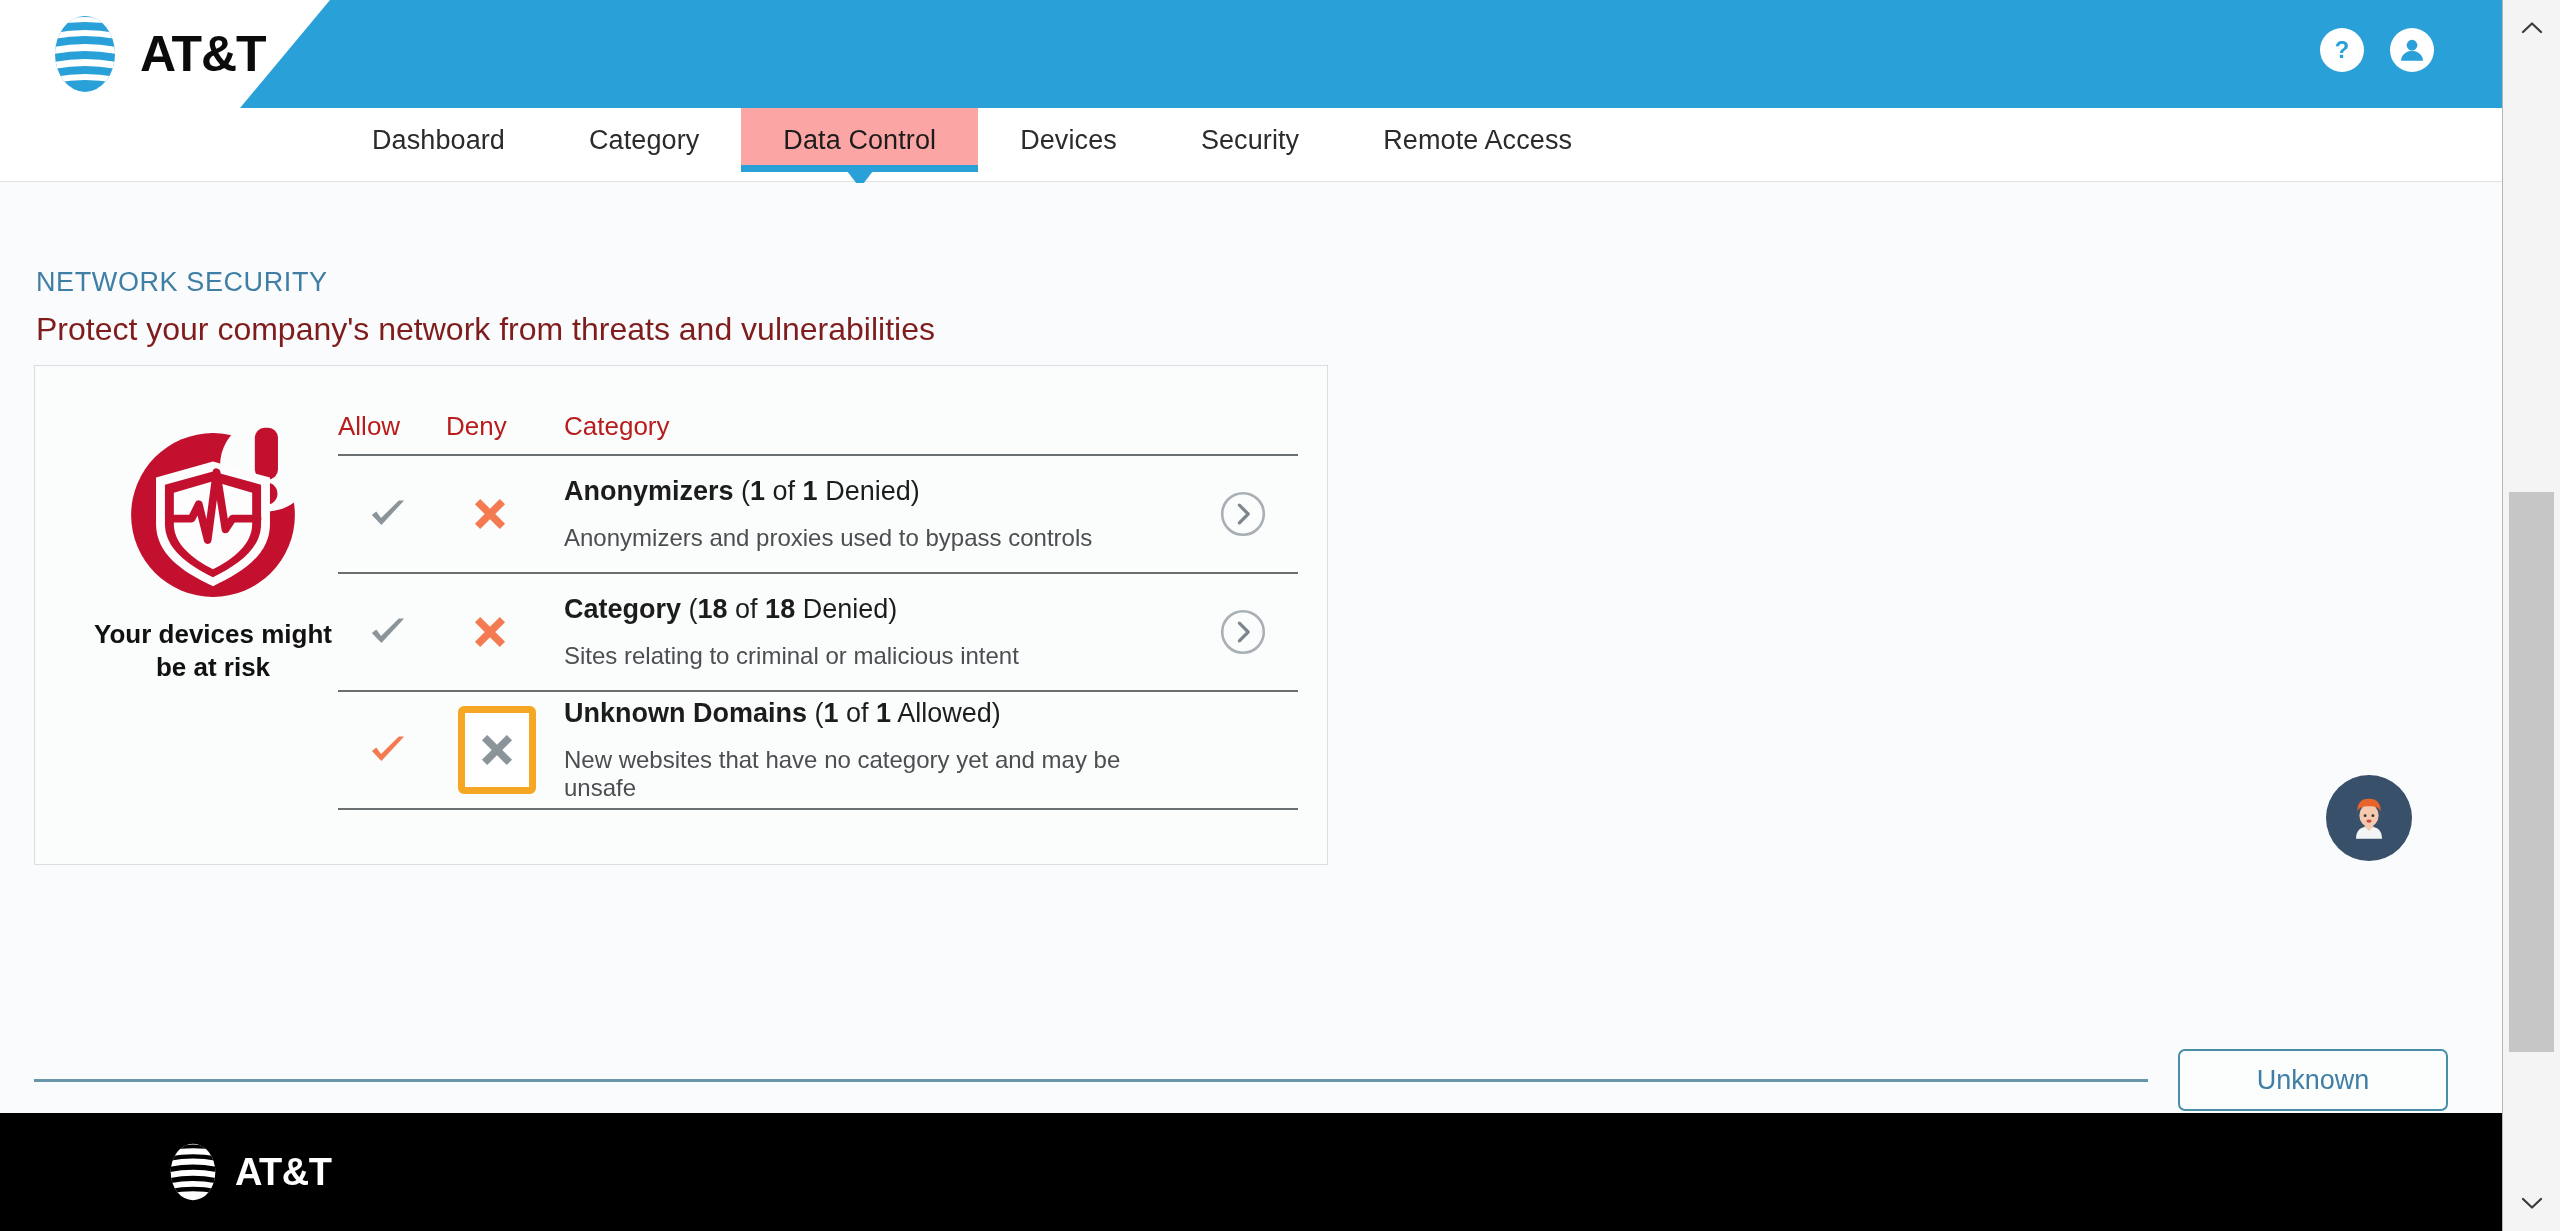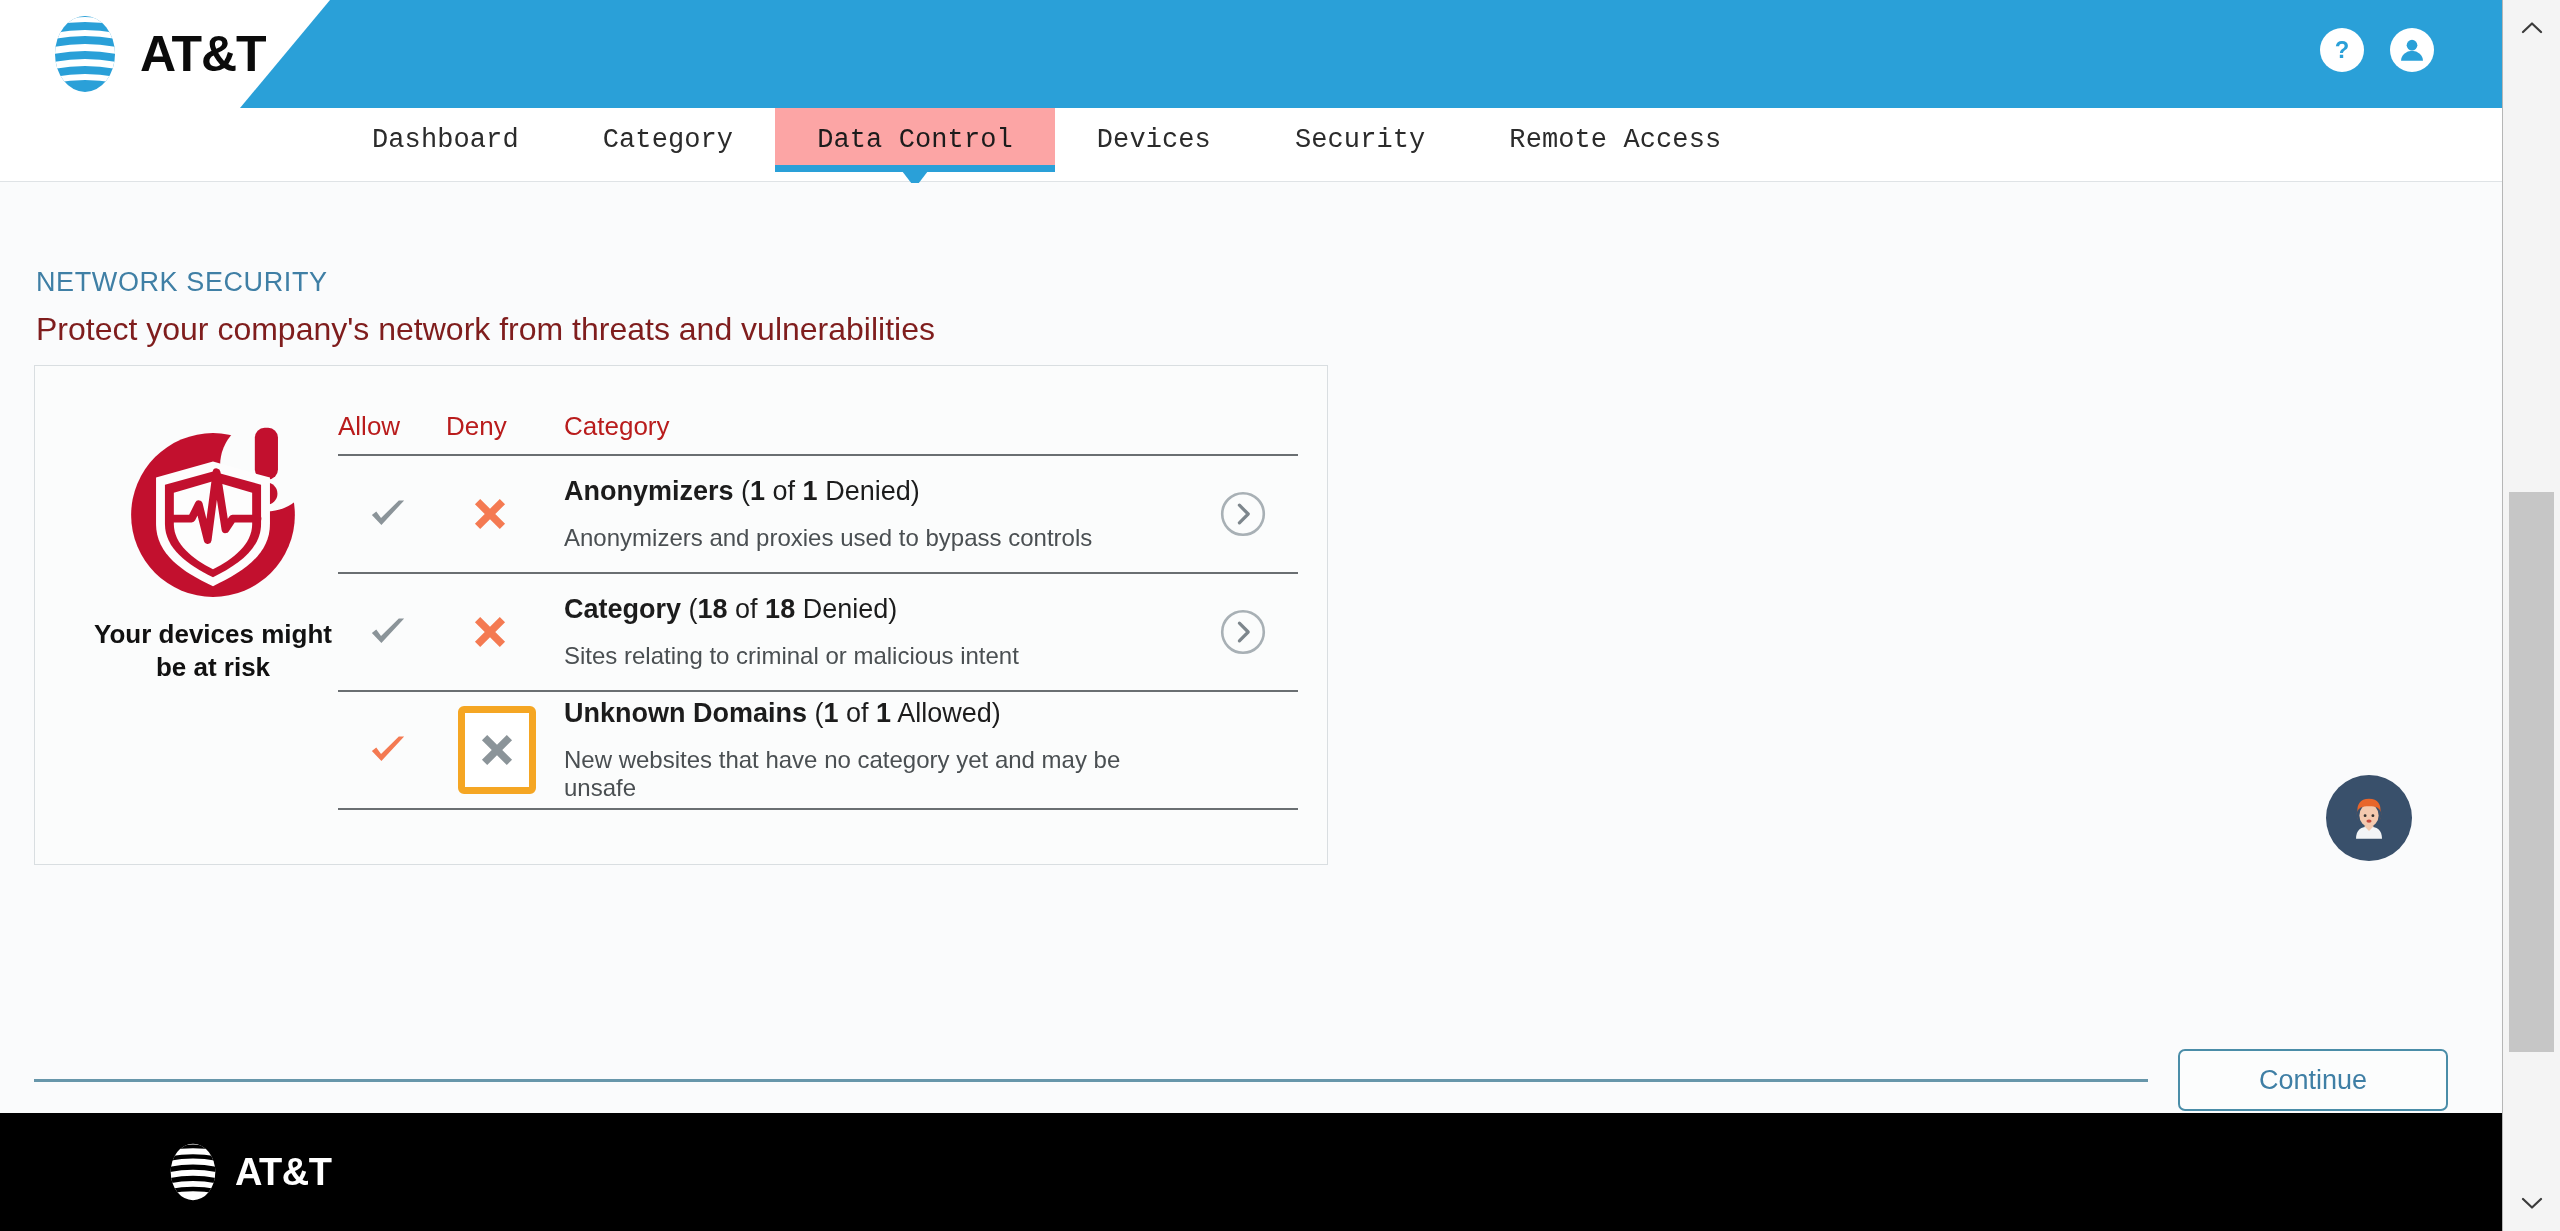--- a/index.html
+++ b/index.html
@@ -88,21 +88,20 @@
     height: 74px;
     background: #ffffff;
     border-bottom: 1px solid #dfe3e6;
   }
   #navtabs {
     position: absolute;
     left: 330px; top: 0;
     display: flex;
     height: 64px;
     align-items: stretch;
-    font-family: Liberation Mono, monospace;
   }
   .nav-tab {
     position: relative;
     display: flex;
     align-items: center;
     justify-content: center;
     padding: 0 42px;
     font-size: 27px;
     color: #2b2b2b;
     cursor: pointer;
@@ -542,21 +541,21 @@
               <div class="cat-desc">New websites that have no category yet and may be unsafe</div>
             </div>
             <div class="cell-arrow"></div>
           </div>
 
         </div>
       </div>
 
       <div id="bottom-divider"></div>
 
-      <button id="continue-btn">Continue</button>
+      <button id="continue-btn">Unknown</button>
 
       <div id="assistant-btn">
         <svg width="52" height="52" viewBox="0 0 40 40">
           <path d="M10 36 C10 29 14 26.5 20 26.5 C26 26.5 30 29 30 36 Z" fill="#f2f4f6"></path>
           <ellipse cx="20" cy="18" rx="7.4" ry="8.6" fill="#f4c9ae"></ellipse>
           <path d="M20 5.2 C27 5.2 29.4 10 28.8 15.2 C28.2 12.4 25.6 11 20 11 C14.4 11 11.8 12.4 11.2 15.2 C10.6 10 13 5.2 20 5.2 Z" fill="#e8652a"></path>
           <path d="M11.3 13 C10.2 16.6 10.4 19.4 11.4 21.6 C10.2 18.6 10.3 15.6 11.3 13 Z" fill="#e8652a"></path>
           <path d="M28.7 13 C29.8 16.6 29.6 19.4 28.6 21.6 C29.8 18.6 29.7 15.6 28.7 13 Z" fill="#e8652a"></path>
           <circle cx="17" cy="18.2" r="1.1" fill="#33312f"></circle>
           <circle cx="23" cy="18.2" r="1.1" fill="#33312f"></circle>

